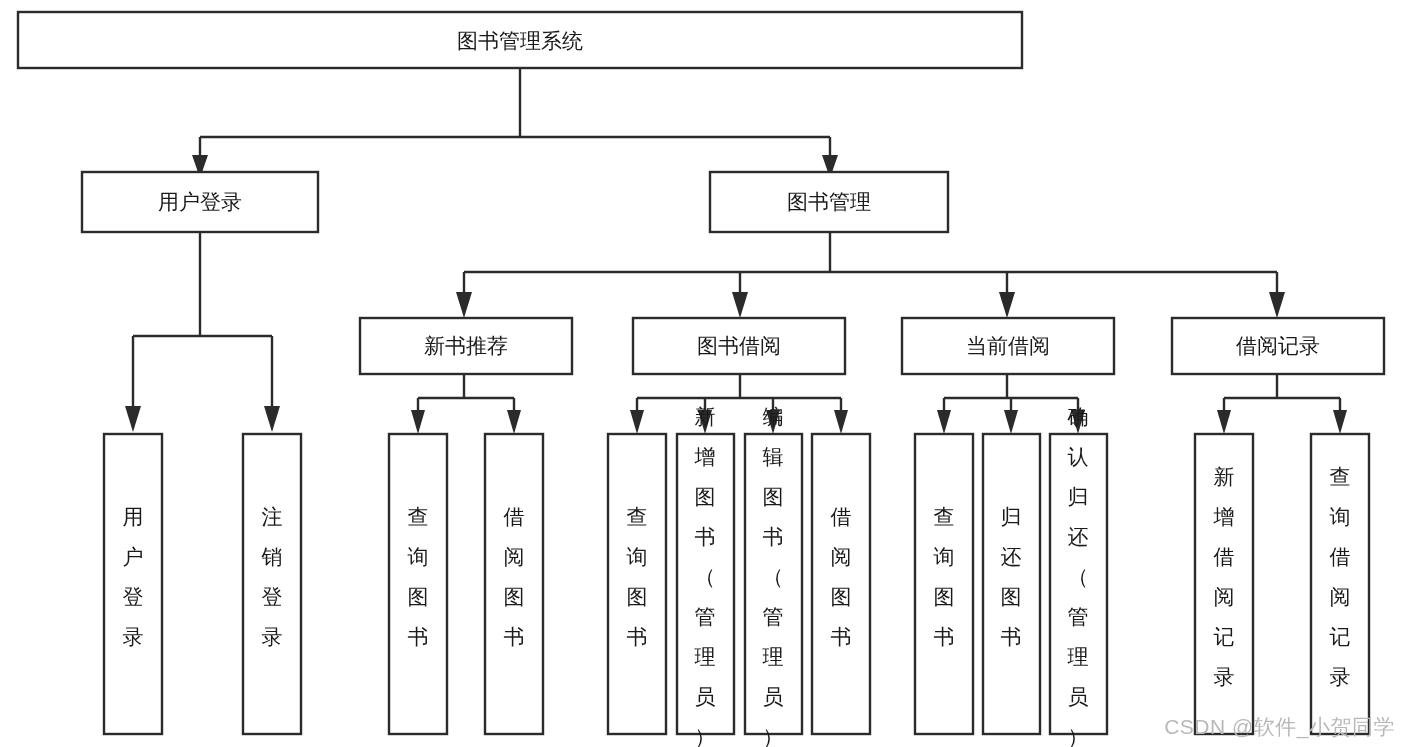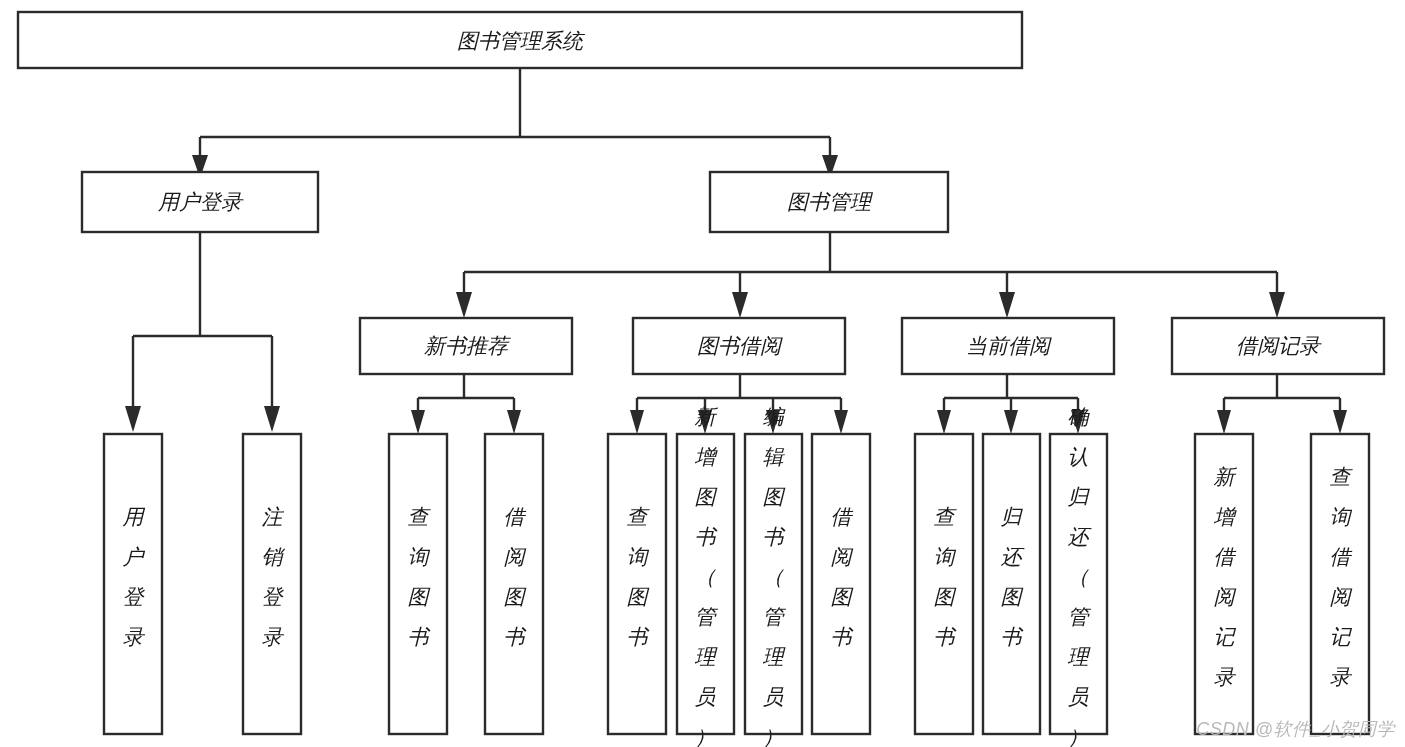--- a/index.html
+++ b/index.html
@@ -9,21 +9,20 @@
   }
   body {
     font-family: "Liberation Sans", "DejaVu Sans", sans-serif;
   }
   #stage {
     position: relative;
     width: 1405px;
     height: 747px;
     background: #ffffff;
     overflow: hidden;
-    font-style: italic;
   }
   #diagram-svg {
     position: absolute;
     left: 0;
     top: 0;
     width: 1405px;
     height: 747px;
   }
   .node-box {
     fill: #ffffff;
@@ -51,21 +50,21 @@
     font-family: "Liberation Sans", "DejaVu Sans", sans-serif;
     font-size: 21px;
     fill: #1a1a1a;
     text-anchor: middle;
   }
   .watermark {
     position: absolute;
     right: 10px;
     bottom: 6px;
     font-family: "Liberation Sans", "DejaVu Sans", sans-serif;
-    font-size: 18px;
+    font-size: 21px;
     color: #b9b9b9;
     white-space: nowrap;
     letter-spacing: 0.5px;
   }
 </style>
 </head>
 <body>
 
 <div id="stage">
 

